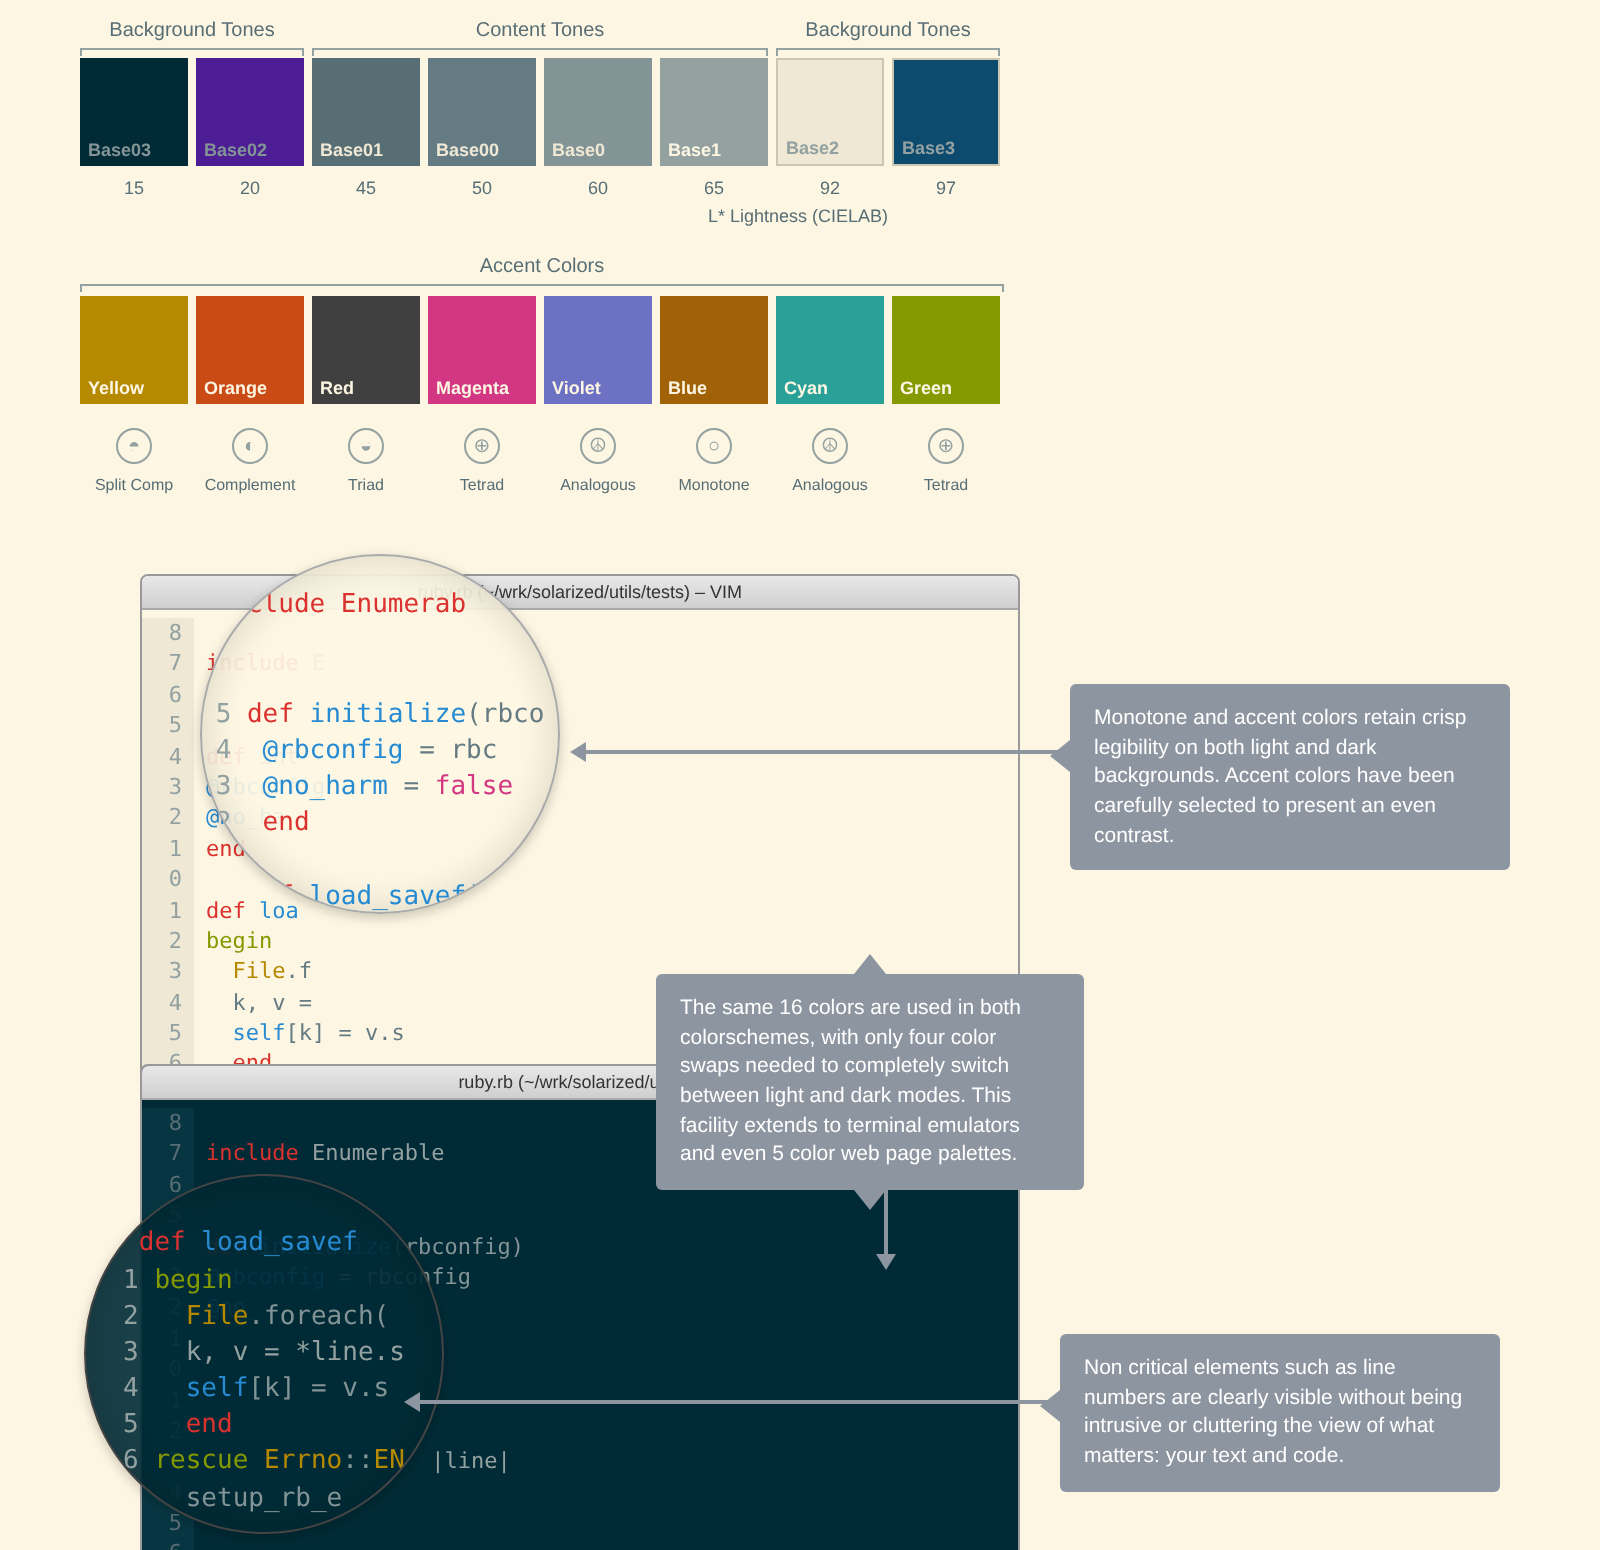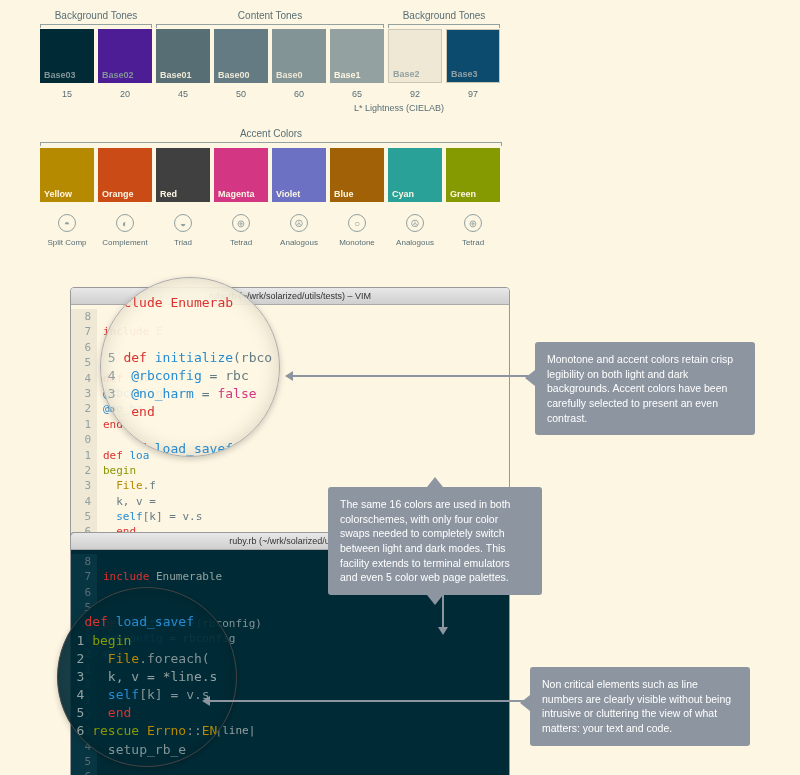--- a/index.html
+++ b/index.html
@@ -114,21 +114,21 @@
   position: absolute;
   width: 180px; height: 180px;
   border-radius: 50%;
   border: 1px solid #aaa;
   background: rgba(253,246,227,0.9);
   box-shadow: inset 0 0 20px rgba(0,0,0,0.15), 0 2px 6px rgba(0,0,0,0.2);
   overflow: hidden;
   display: flex; align-items: center; justify-content: center;
 }
 .mag1 { top: -10px; left: 60px; background: rgba(253,246,227,0.92); }
-.mag2 { top: 300px; left: 17px; background: rgba(0,43,54,0.9); border-color:#444; }
+.mag2 { top: 300px; left: 2px; background: rgba(0,43,54,0.9); border-color:#444; }
 .magnifier-content {
   font-family: Menlo, Consolas, monospace;
   font-size: 13px;
   line-height: 1.4;
   white-space: pre;
   text-align: left;
 }
 .editor-light .magnifier-content, .mag1 .magnifier-content { color: #657b83; }
 .mag2 .magnifier-content { color: #839496; }
 

